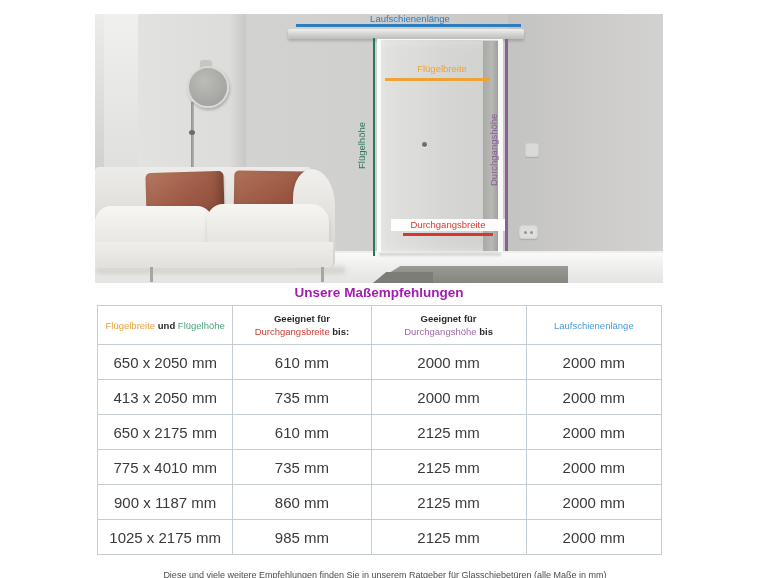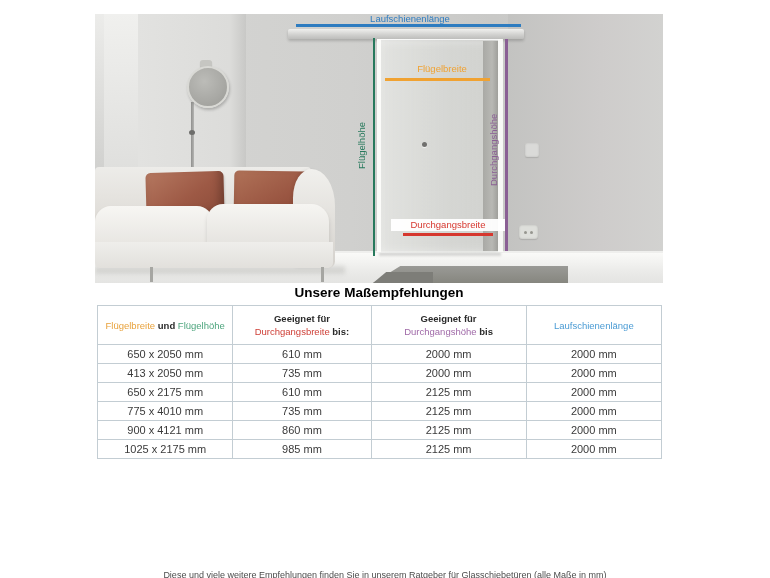--- a/index.html
+++ b/index.html
@@ -79,25 +79,25 @@
   .sofa-shadow{left:0;top:252px;width:250px;height:8px;background:rgba(130,130,126,.22);filter:blur(2px);}
 
   
   .ann-line{position:absolute;}
   .ann-label{position:absolute;font-size:9.5px;line-height:10px;text-align:center;white-space:nowrap;}
   .vlabel{writing-mode:vertical-rl;transform:rotate(180deg);text-align:center;}
   .red-label-bg{background:rgba(255,255,255,.95);padding:1px 4px;}
 
   
   #section-title{left:95px;top:285px;width:568px;text-align:center;
-    font-size:13.5px;font-weight:700;color:#000000;}
+    font-size:13.5px;font-weight:700;color:#a21caf;}
   #spec-table{left:97px;top:305px;width:565px;border-collapse:collapse;table-layout:fixed;border-radius:8px;}
   #spec-table td,#spec-table th{border:1px solid #c3cdd3;font-weight:400;}
   #spec-table th{height:34px;font-size:9.5px;line-height:13px;color:#2e2e2e;text-align:center;padding:2px 4px;}
-  #spec-table td{height:18px;font-size:11px;color:#3a3a3a;text-align:center;padding:0 2px;}
+  #spec-table td{height:18px;font-size:15px;color:#3a3a3a;text-align:center;padding:8px 2px;}
   .hdr-strong{font-weight:600;color:#2a2a2a;}
 
   
   #footnote{left:0;top:570px;width:770px;text-align:center;font-size:9px;color:#4c4c4c;line-height:11px;}
 </style>
 </head>
 <body>
 
 <div id="photo" class="abs">
 
@@ -202,21 +202,21 @@
       <td>2125 mm</td>
       <td>2000 mm</td>
     </tr>
     <tr>
       <td>775 x 4010 mm</td>
       <td>735 mm</td>
       <td>2125 mm</td>
       <td>2000 mm</td>
     </tr>
     <tr>
-      <td>900 x 4121 mm</td>
+      <td>900 x 1187 mm</td>
       <td>860 mm</td>
       <td>2125 mm</td>
       <td>2000 mm</td>
     </tr>
     <tr>
       <td>1025 x 2175 mm</td>
       <td>985 mm</td>
       <td>2125 mm</td>
       <td>2000 mm</td>
     </tr>

